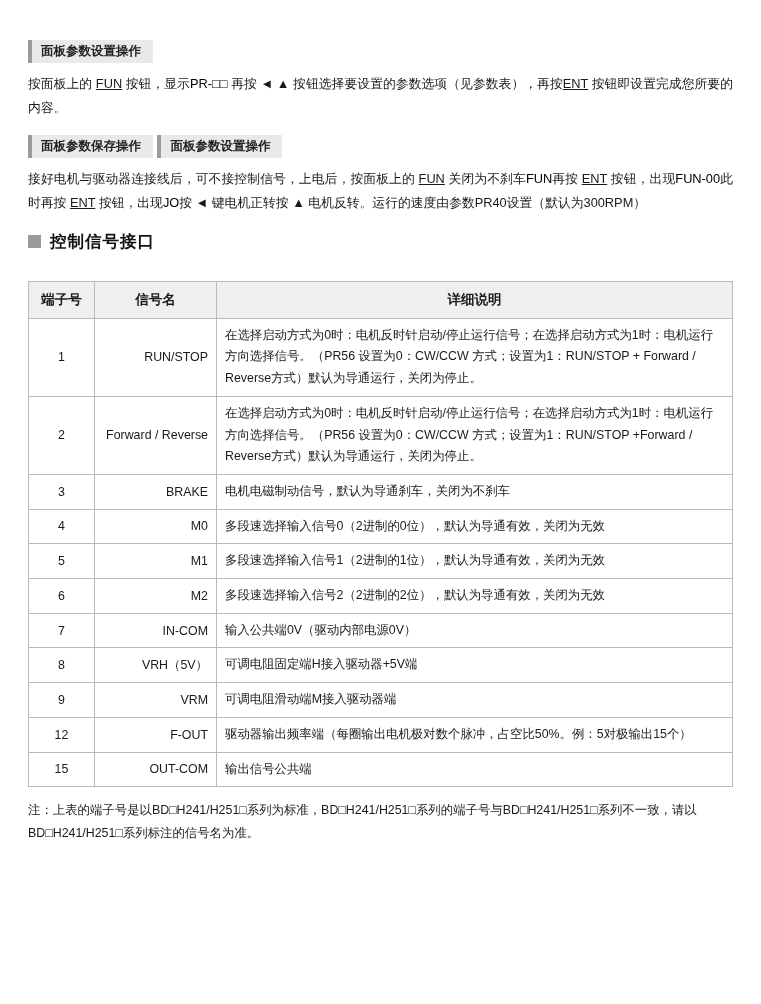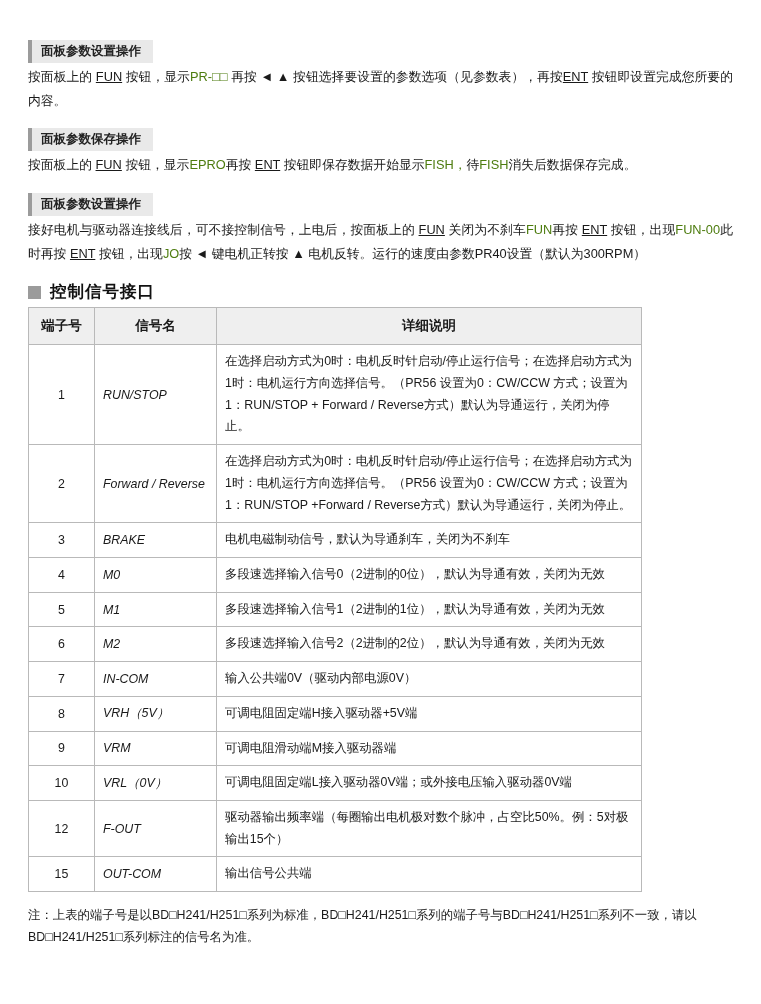--- a/index.html
+++ b/index.html
@@ -24,78 +24,78 @@
   
   .tag {
     display: inline-block;
     background: #e9e9e9;
     border-left: 4px solid #9b9b9b;
     color: #222;
     font-size: 12.5px;
     font-weight: bold;
     padding: 4px 12px 4px 9px;
     line-height: 1.2;
-    margin: 0 0 2px 0;
+    margin: 0 0 9px 0;
   }
   .tag.first { margin-top: 0; }
 
   .para {
     font-size: 12.8px;
     line-height: 1.85;
     color: #1a1a1a;
     margin: 0 0 16px 0;
     text-align: justify;
   }
   .u { text-decoration: underline; }
-  .red { color: #4d7c0f; }
+  .red { color: #000000; }
 
   
   .sec-head {
     display: flex;
     align-items: center;
-    margin: 4px 0 4px 0;
+    margin: 4px 0 28px 0;
   }
   .sec-head .sq {
     width: 13px;
     height: 13px;
     background: #9b9b9b;
     margin-right: 9px;
     display: inline-block;
   }
   .sec-head .txt {
     font-size: 16.5px;
     font-weight: bold;
     color: #111;
     letter-spacing: 1px;
   }
 
   
   table.signal {
     border-collapse: collapse;
-    width: 614px;
+    width: 705px;
     table-layout: fixed;
     font-size: 12.4px;
   }
   table.signal th, table.signal td {
     border: 1px solid #b9b9b9;
     padding: 6px 8px;
     vertical-align: middle;
   }
   table.signal thead th {
     background: #efefef;
     font-weight: bold;
     text-align: center;
     font-size: 13.5px;
     padding: 9px 4px;
   }
   col.c1 { width: 66px; }
   col.c2 { width: 122px; }
   col.c3 { width: auto; }
   td.num { text-align: center; }
-  td.name { text-align: left; font-style: italic; }
+  td.name { text-align: right; }
   td.desc { text-align: left; line-height: 1.75; }
   td.tall { padding-top: 10px; padding-bottom: 10px; }
 
   .note {
     font-size: 12.4px;
     line-height: 1.8;
     margin-top: 12px;
     color: #1a1a1a;
   }
 </style>
@@ -103,21 +103,20 @@
 <body>
 
 <div class="page">
 
   
   <div class="tag first">面板参数设置操作</div>
   <p class="para"><span>按面板上的 </span><span class="u">FUN</span><span> 按钮，显示</span><span class="red">PR-□□</span><span> 再按 ◄ ▲ 按钮选择要设置的参数选项（见参数表），再按</span><span class="u">ENT</span><span> 按钮即设置完成您所要的内容。</span></p>
 
   
   <div class="tag">面板参数保存操作</div>
-  <p class="para"><span>按面板上的 </span><span class="u">FUN</span><span> 按钮，显示</span><span class="red">EPRO</span><span>再按 </span><span class="u">ENT</span><span> 按钮即保存数据开始显示</span><span class="red">FISH，</span><span>待</span><span class="red">FISH</span><span>消失后数据保存完成。</span></p>
 
   
   <div class="tag">面板参数设置操作</div>
   <p class="para"><span>接好电机与驱动器连接线后，可不接控制信号，上电后，按面板上的 </span><span class="u">FUN</span><span> 关闭为不刹车</span><span class="red">FUN</span><span>再按 </span><span class="u">ENT</span><span> 按钮，出现</span><span class="red">FUN-00</span><span>此时再按 </span><span class="u">ENT</span><span> 按钮，出现</span><span class="red">JO</span><span>按 ◄ 键电机正转按 ▲ 电机反转。运行的速度由参数PR40设置（默认为300RPM）</span></p>
 
   
   <div class="sec-head">
     <span class="sq"></span>
     <span class="txt">控制信号接口</span>
   </div>
@@ -175,25 +174,20 @@
           <td class="num">8</td>
           <td class="name">VRH（5V）</td>
           <td class="desc">可调电阻固定端H接入驱动器+5V端</td>
         </tr>
         <tr>
           <td class="num">9</td>
           <td class="name">VRM</td>
           <td class="desc">可调电阻滑动端M接入驱动器端</td>
         </tr>
         <tr>
-          <td class="num">10</td>
-          <td class="name">VRL（0V）</td>
-          <td class="desc">可调电阻固定端L接入驱动器0V端；或外接电压输入驱动器0V端</td>
-        </tr>
-        <tr>
           <td class="num">12</td>
           <td class="name">F-OUT</td>
           <td class="desc">驱动器输出频率端（每圈输出电机极对数个脉冲，占空比50%。例：5对极输出15个）</td>
         </tr>
         <tr>
           <td class="num">15</td>
           <td class="name">OUT-COM</td>
           <td class="desc">输出信号公共端</td>
         </tr>
       </tbody>

